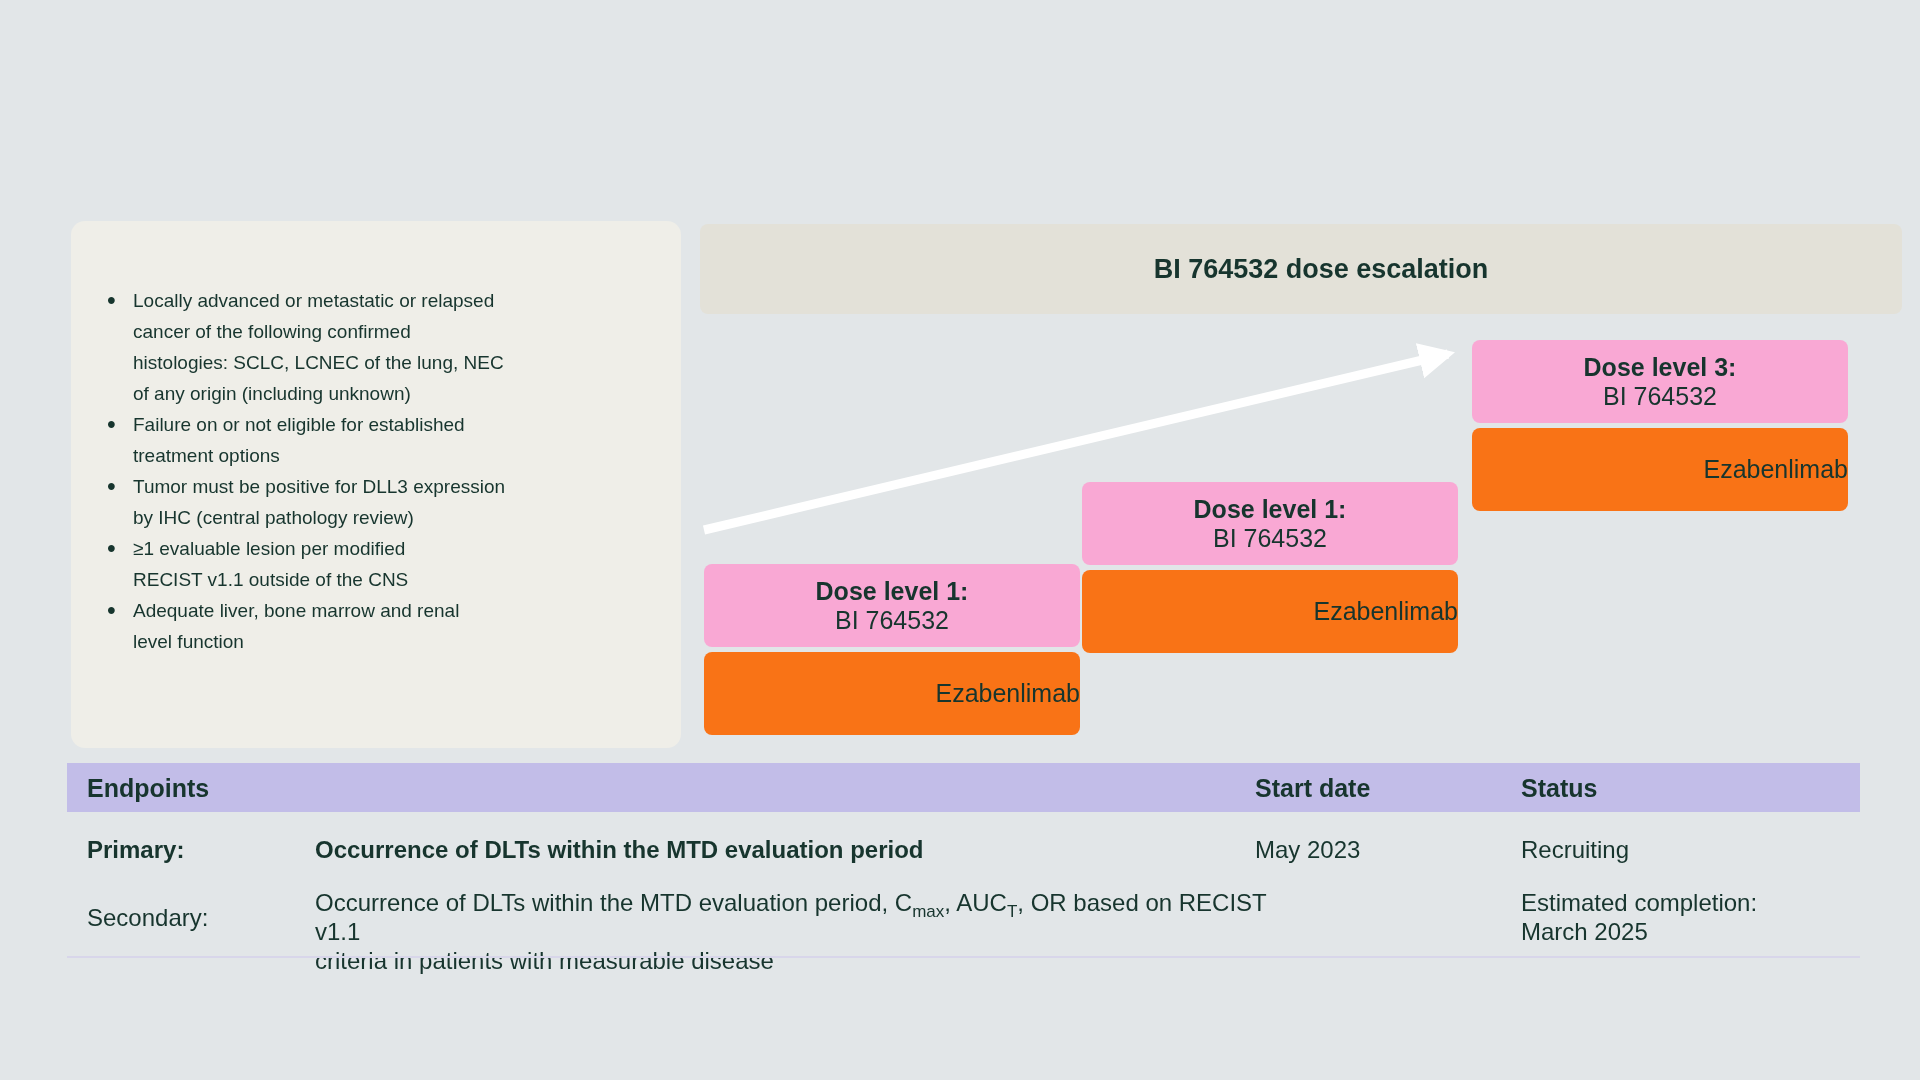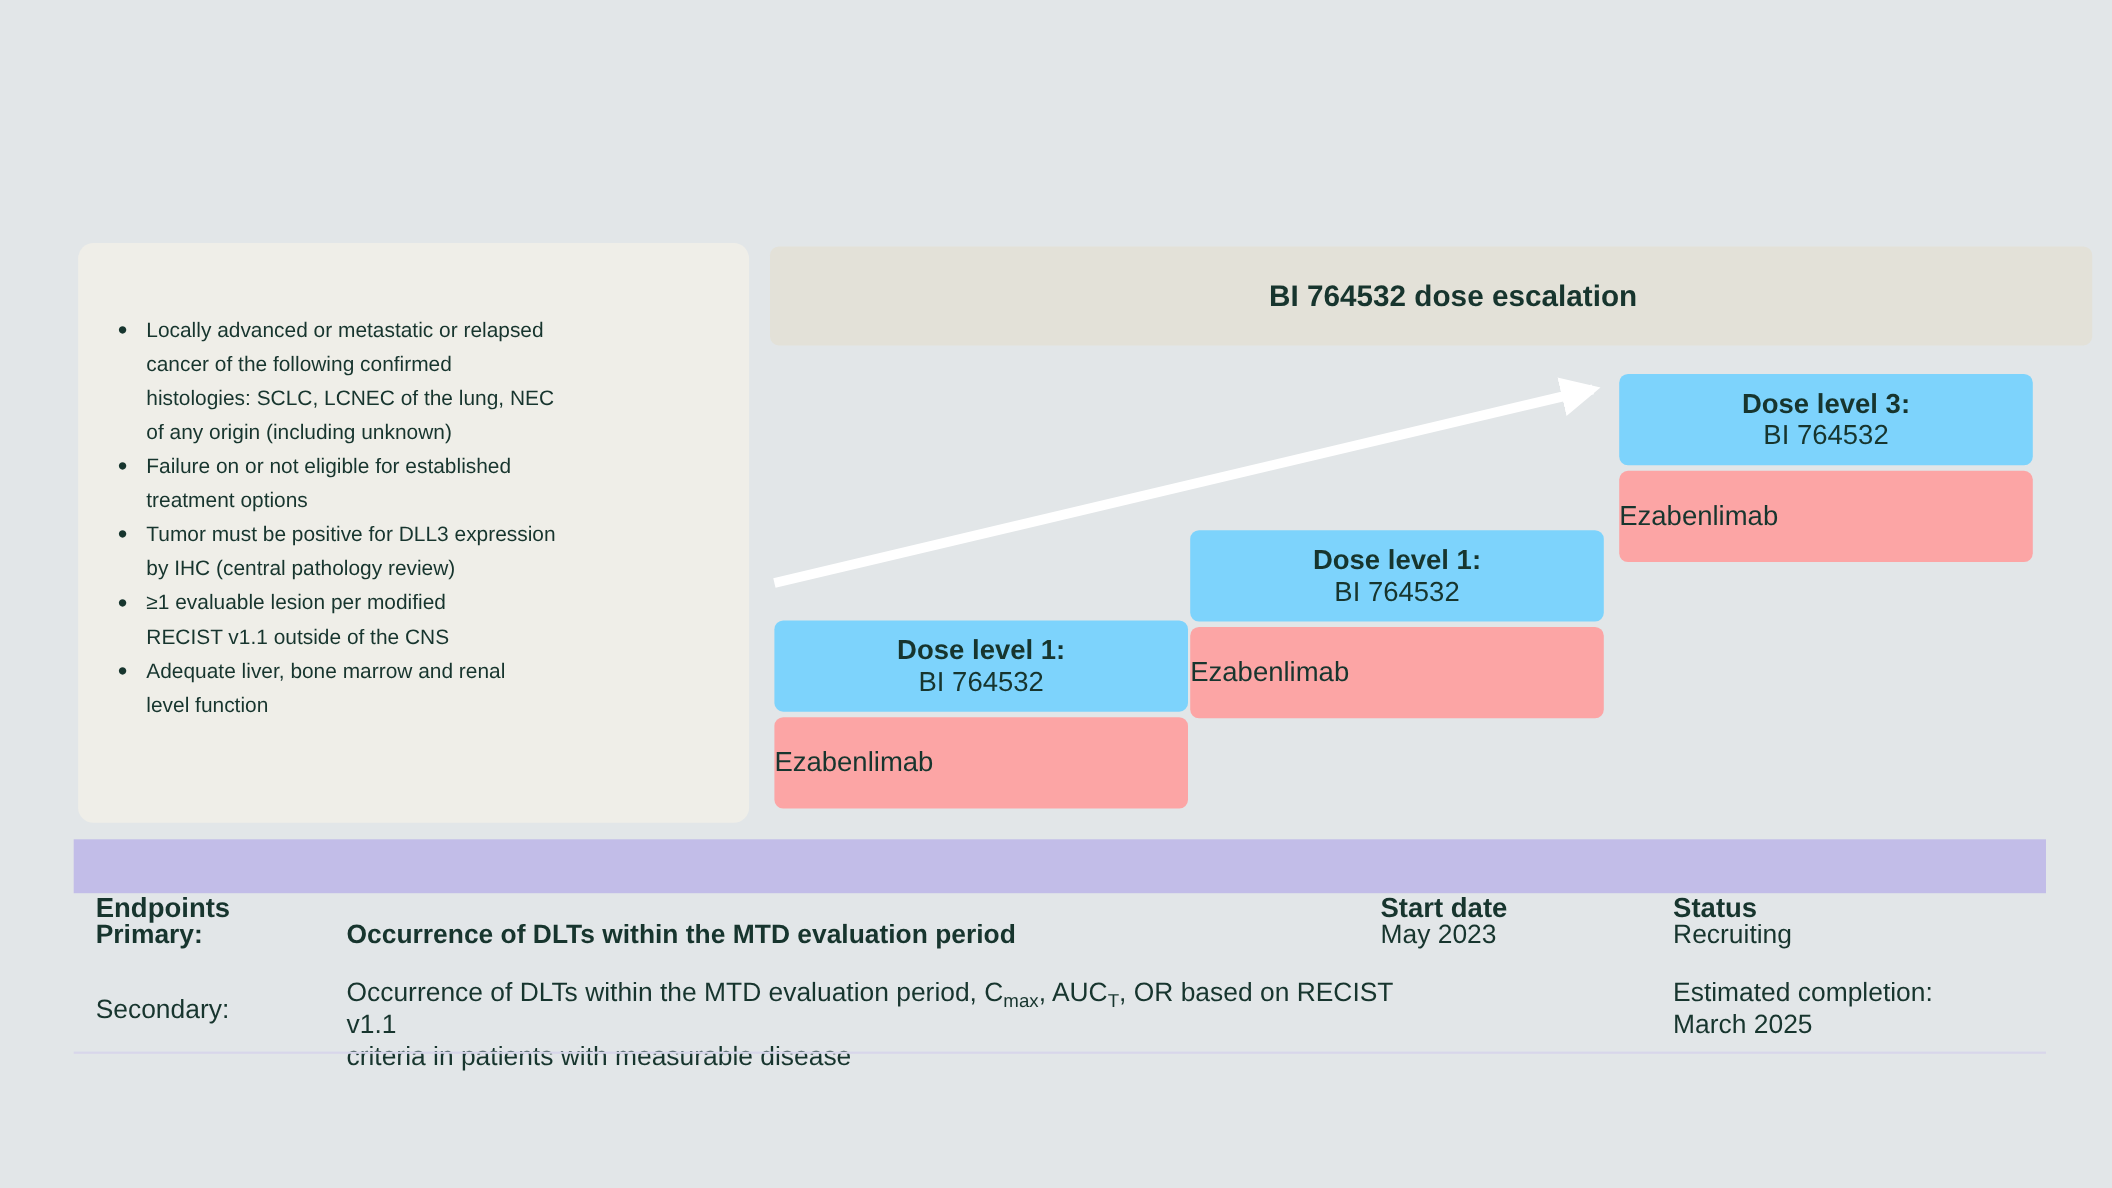--- a/index.html
+++ b/index.html
@@ -38,45 +38,45 @@
   .band{
     left:700px;top:224px;width:1162px;height:90px;
     background:#e3e1d8;border-radius:8px;
     display:flex;align-items:center;justify-content:center;padding-left:40px;
   }
   .band-title{font-size:27px;font-weight:bold;}
 
   
   .step{width:376px;}
   .step .level{
-    height:83px;background:#7dd3fc;border-radius:8px;
+    height:83px;background:#f9a8d4;border-radius:8px;
     display:flex;flex-direction:column;align-items:center;justify-content:center;
     font-size:25px;line-height:29px;
   }
   .step .level .lvl-title{font-weight:bold;}
   .step .combo{
-    margin-top:5px;height:83px;background:#fca5a5;border-radius:8px;
-    display:flex;align-items:center;justify-content:flex-start;
+    margin-top:5px;height:83px;background:#f97316;border-radius:8px;
+    display:flex;align-items:center;justify-content:flex-end;
     font-size:25px;
   }
   #step1{left:704px;top:564px;}
   #step2{left:1082px;top:482px;}
   #step3{left:1472px;top:340px;}
 
   
   .arrow-svg{left:0;top:0;width:1920px;height:1080px;pointer-events:none;}
 
   
   .etable{left:67px;top:763px;width:1793px;height:200px;}
   .ethead{
     position:absolute;left:0;top:0;width:1793px;height:49px;
     background:#c2bde8;
   }
   .ethead span{
-    position:absolute;top:11px;font-size:25px;font-weight:bold;margin-top:38px;
+    position:absolute;top:11px;font-size:25px;font-weight:bold;
   }
   .cell{position:absolute;font-size:24px;line-height:29px;}
   .col-label{left:20px;}
   .col-desc{left:248px;width:990px;}
   .col-start{left:1188px;}
   .col-status{left:1454px;}
   .h-endpoints{left:20px;}
   .h-start{left:1188px;}
   .h-status{left:1454px;}
   .row-primary{top:72px;}

